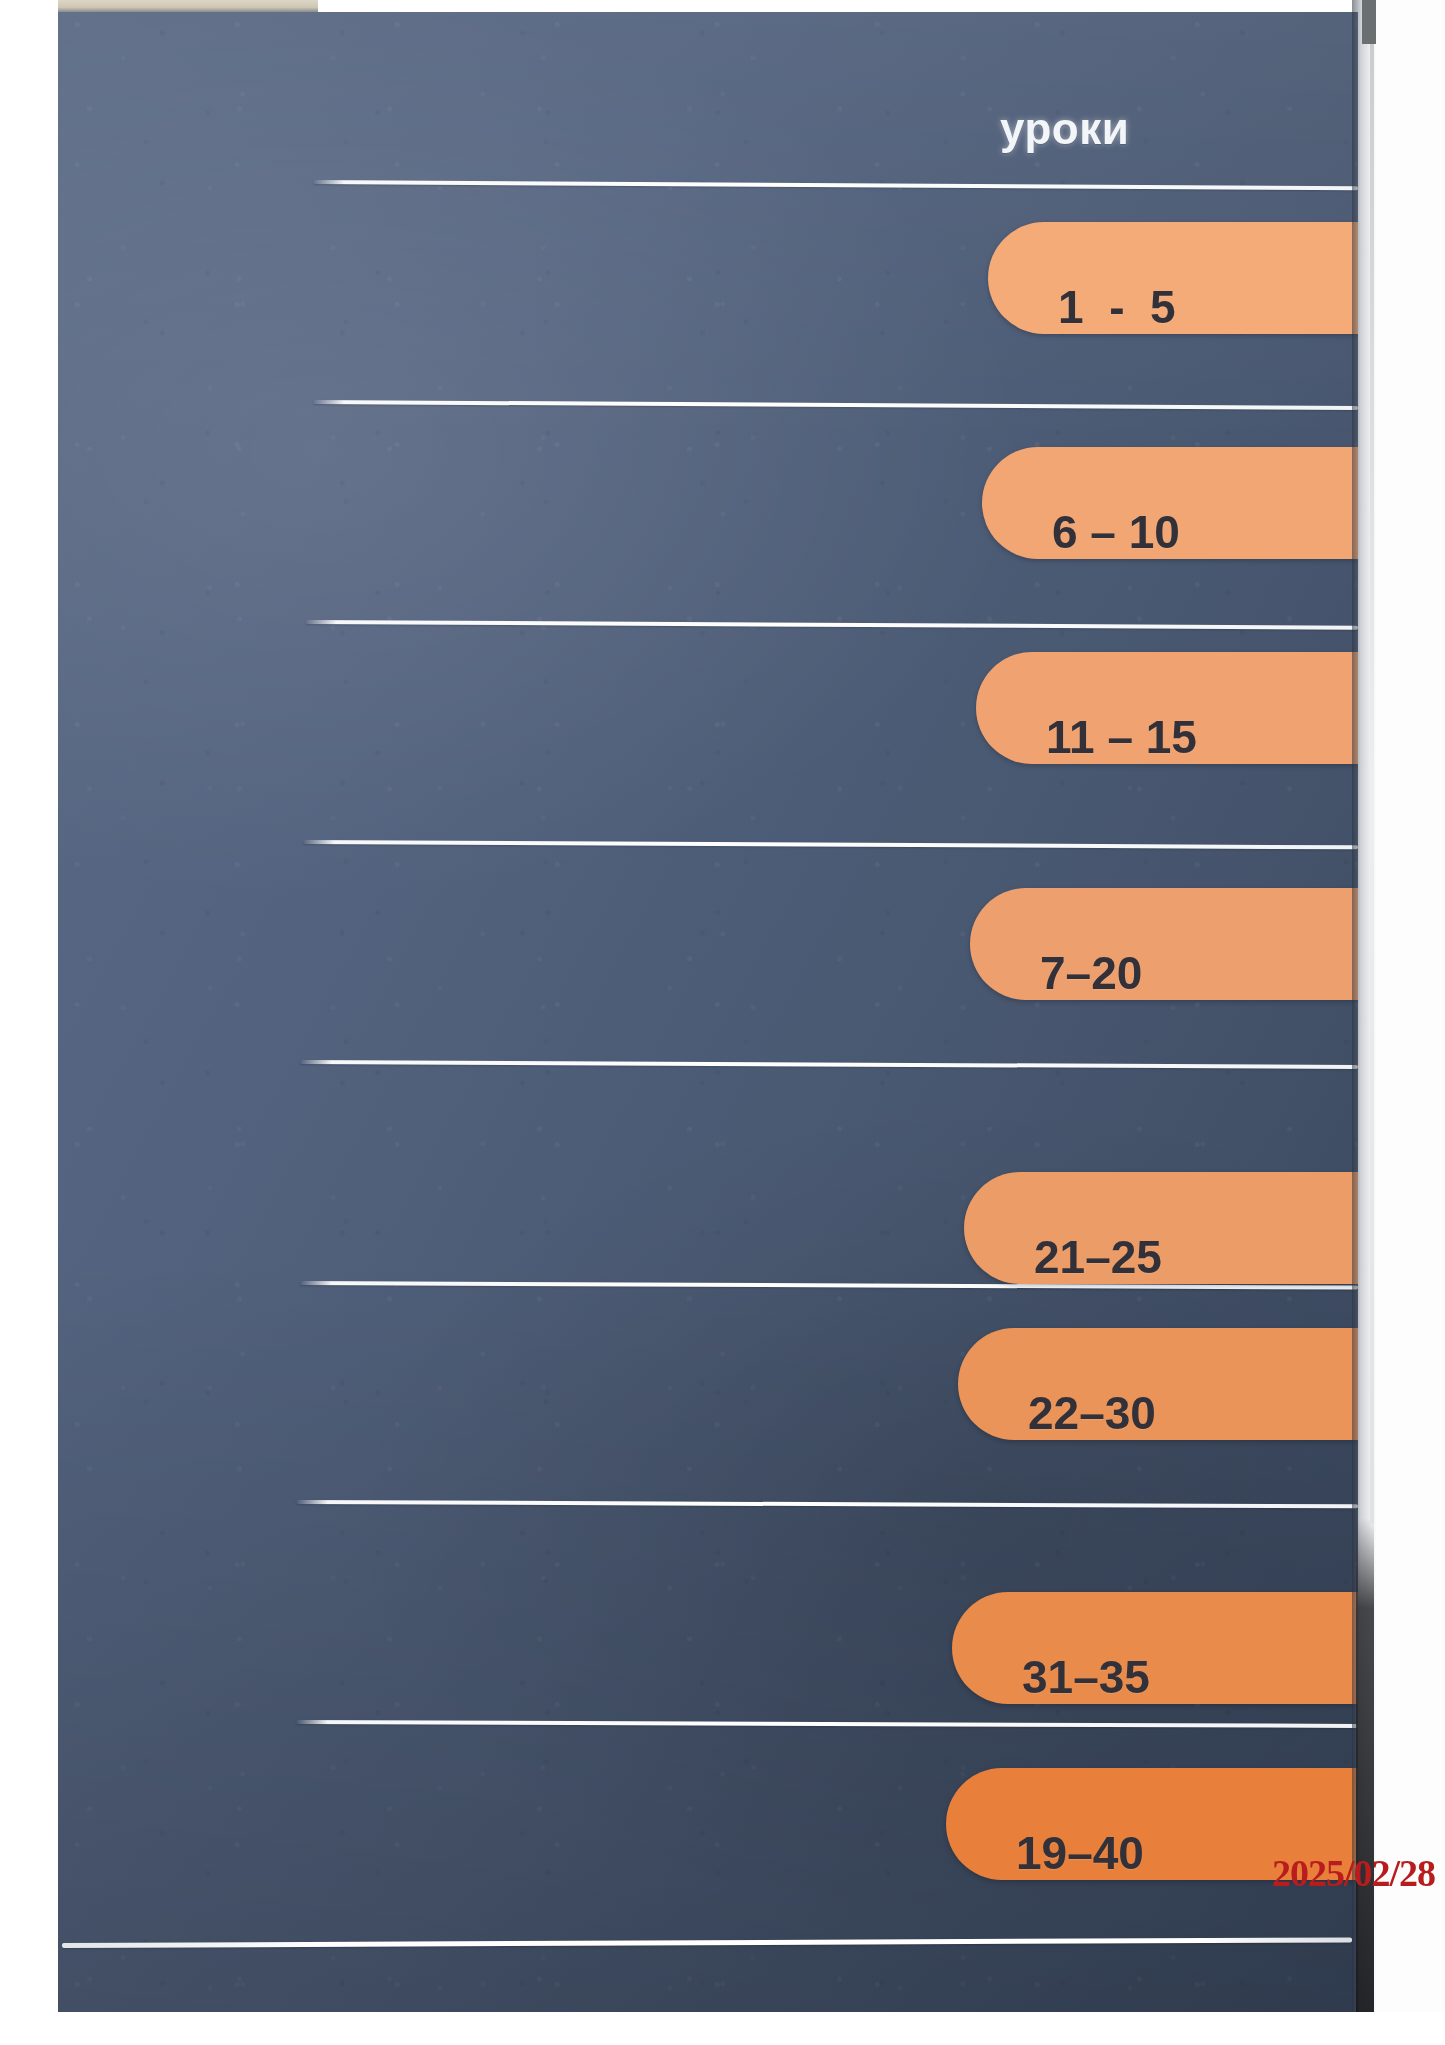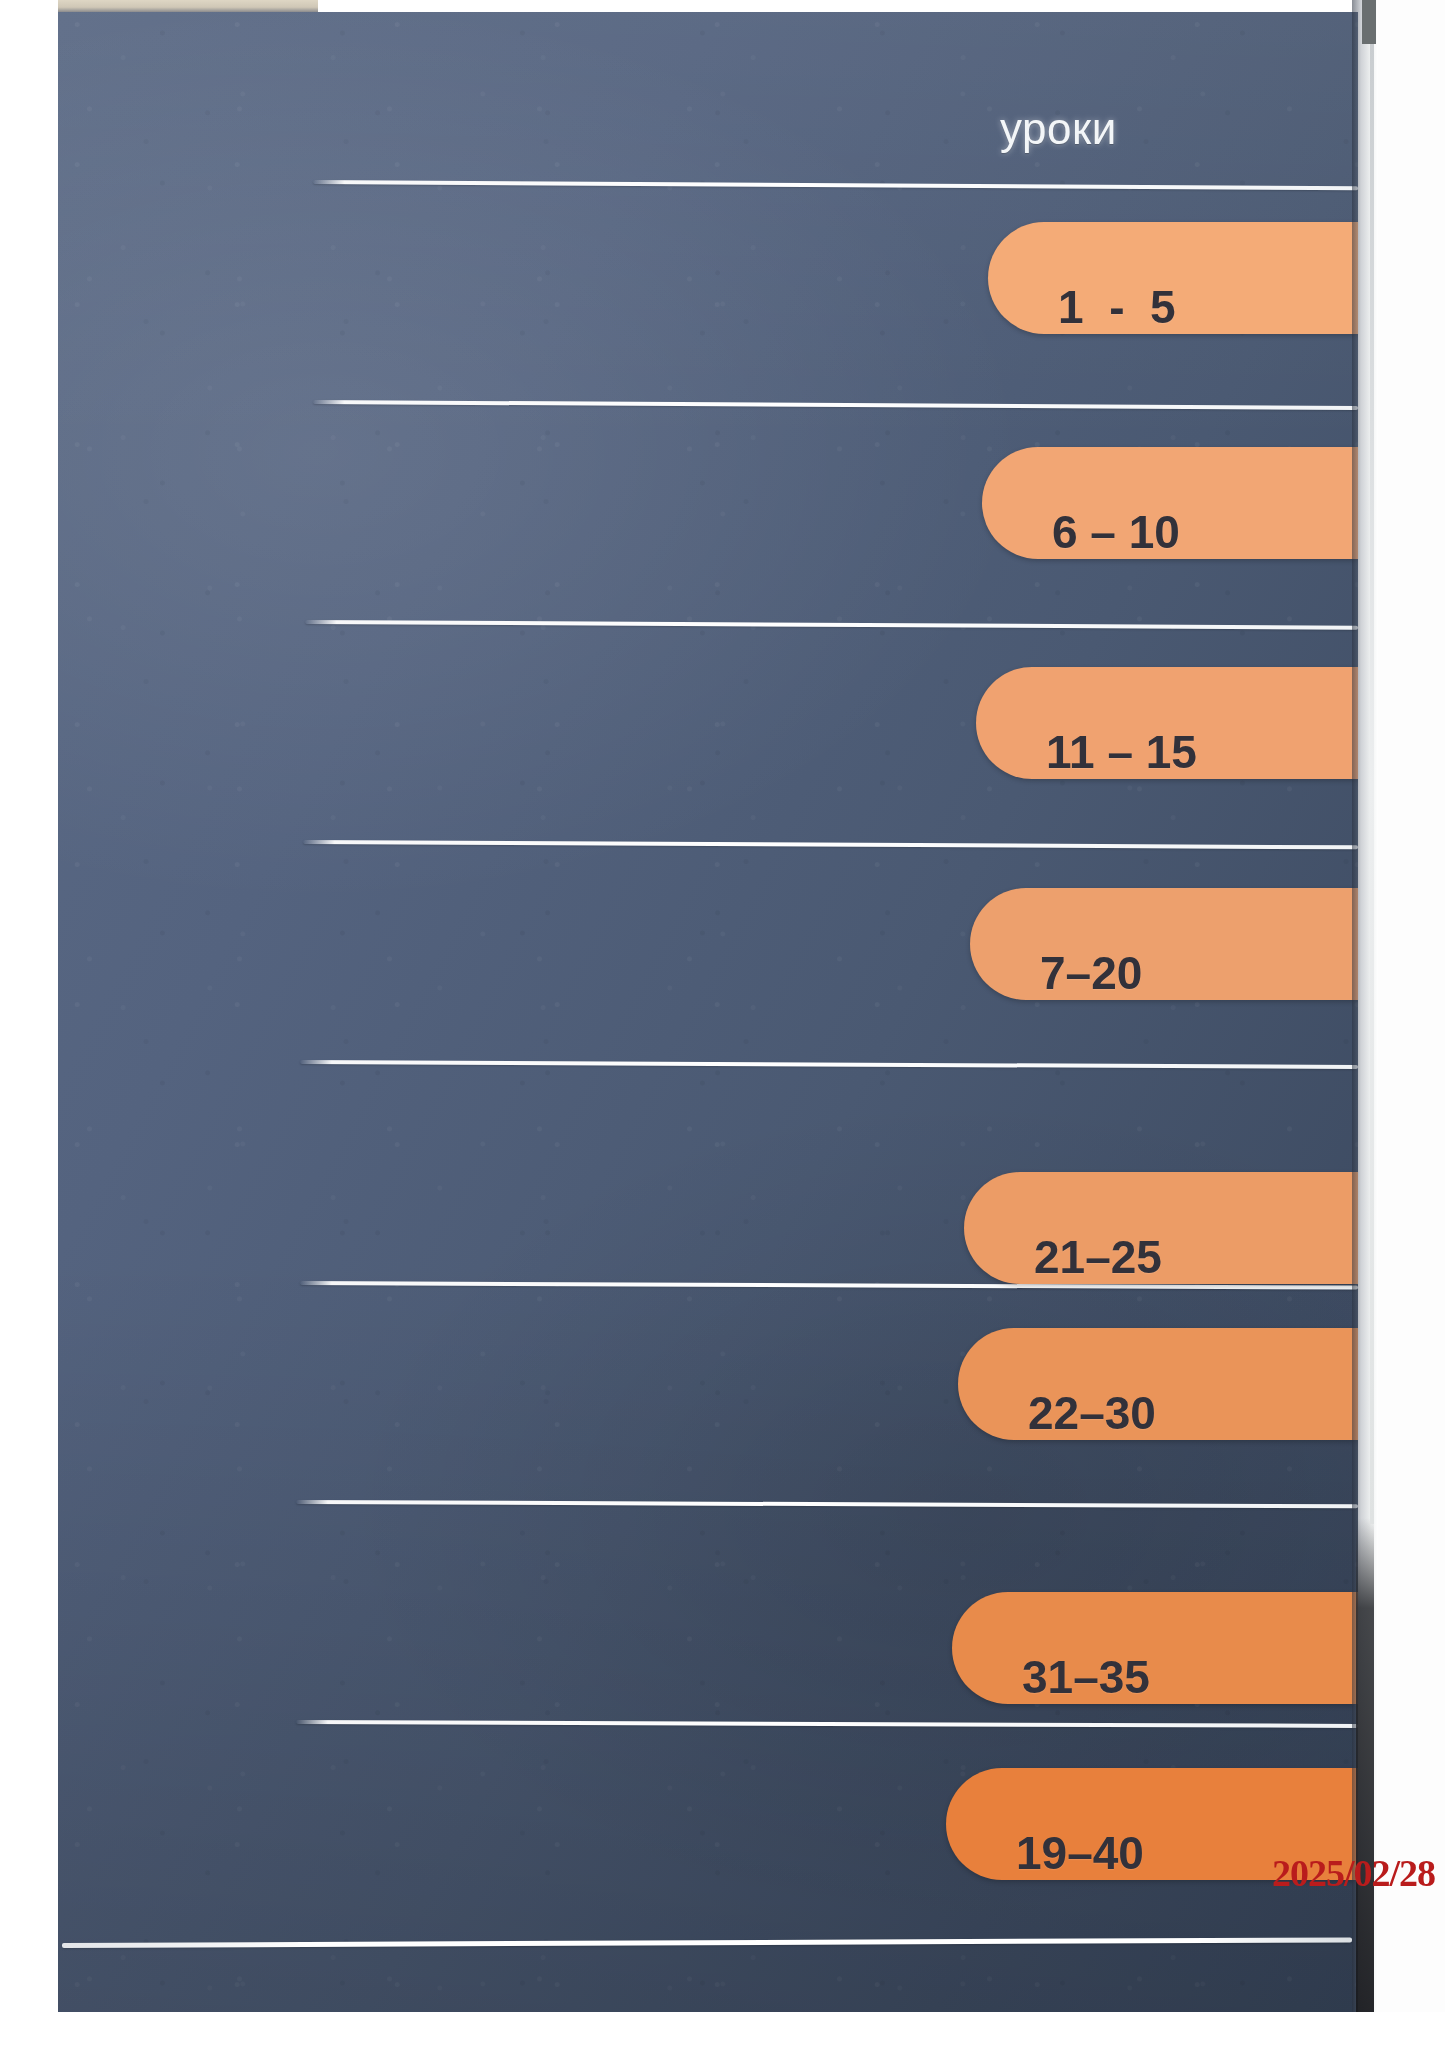--- a/index.html
+++ b/index.html
@@ -126,21 +126,21 @@
     background: linear-gradient(180deg, rgba(255,255,255,0.05) 0%, rgba(255,255,255,0) 22%, rgba(0,0,0,0) 62%, rgba(0,0,0,0.16) 100%);
     pointer-events: none;
   }
 
   
   .header-label {
     position: absolute;
     left: 1000px;
     top: 104px;
     font-size: 44px;
-    font-weight: 400;
+    font-weight: 700;
     color: #f3f6f8;
     letter-spacing: 0.5px;
     text-shadow: 0 0 6px rgba(255,255,255,0.45), 0 1px 1px rgba(0,0,0,0.25);
     z-index: 18;
     white-space: nowrap;
   }
 
   
   .rule {
     position: absolute;
@@ -204,21 +204,21 @@
     <div id="rows-layer">
         <div class="rule" style="left: 255px; top: 168px; width: 1045px; transform: rotate(0.35deg); transform-origin: left center;"></div>
         <div class="pill" style="left: 930px; top: 210px; width: 390px; background: rgb(244, 171, 119);">
           <span class="pill-label">1  -  5</span>
         </div>
         <div class="rule" style="left: 255px; top: 388px; width: 1045px; transform: rotate(0.33deg); transform-origin: left center;"></div>
         <div class="pill" style="left: 924px; top: 435px; width: 396px; background: rgb(242, 166, 116);">
           <span class="pill-label">6 – 10</span>
         </div>
         <div class="rule" style="left: 247px; top: 608px; width: 1053px; transform: rotate(0.31deg); transform-origin: left center;"></div>
-        <div class="pill" style="left: 918px; top: 655px; width: 402px; background: rgb(240, 162, 112);">
+        <div class="pill" style="left: 918px; top: 640px; width: 402px; background: rgb(240, 162, 112);">
           <span class="pill-label">11 – 15</span>
         </div>
         <div class="rule" style="left: 245px; top: 828px; width: 1055px; transform: rotate(0.29deg); transform-origin: left center;"></div>
         <div class="pill" style="left: 912px; top: 876px; width: 408px; background: rgb(237, 160, 109);">
           <span class="pill-label">7–20</span>
         </div>
         <div class="rule" style="left: 242px; top: 1048px; width: 1058px; transform: rotate(0.27deg); transform-origin: left center;"></div>
         <div class="pill" style="left: 906px; top: 1160px; width: 414px; background: rgb(236, 156, 102);">
           <span class="pill-label">21–25</span>
         </div>

